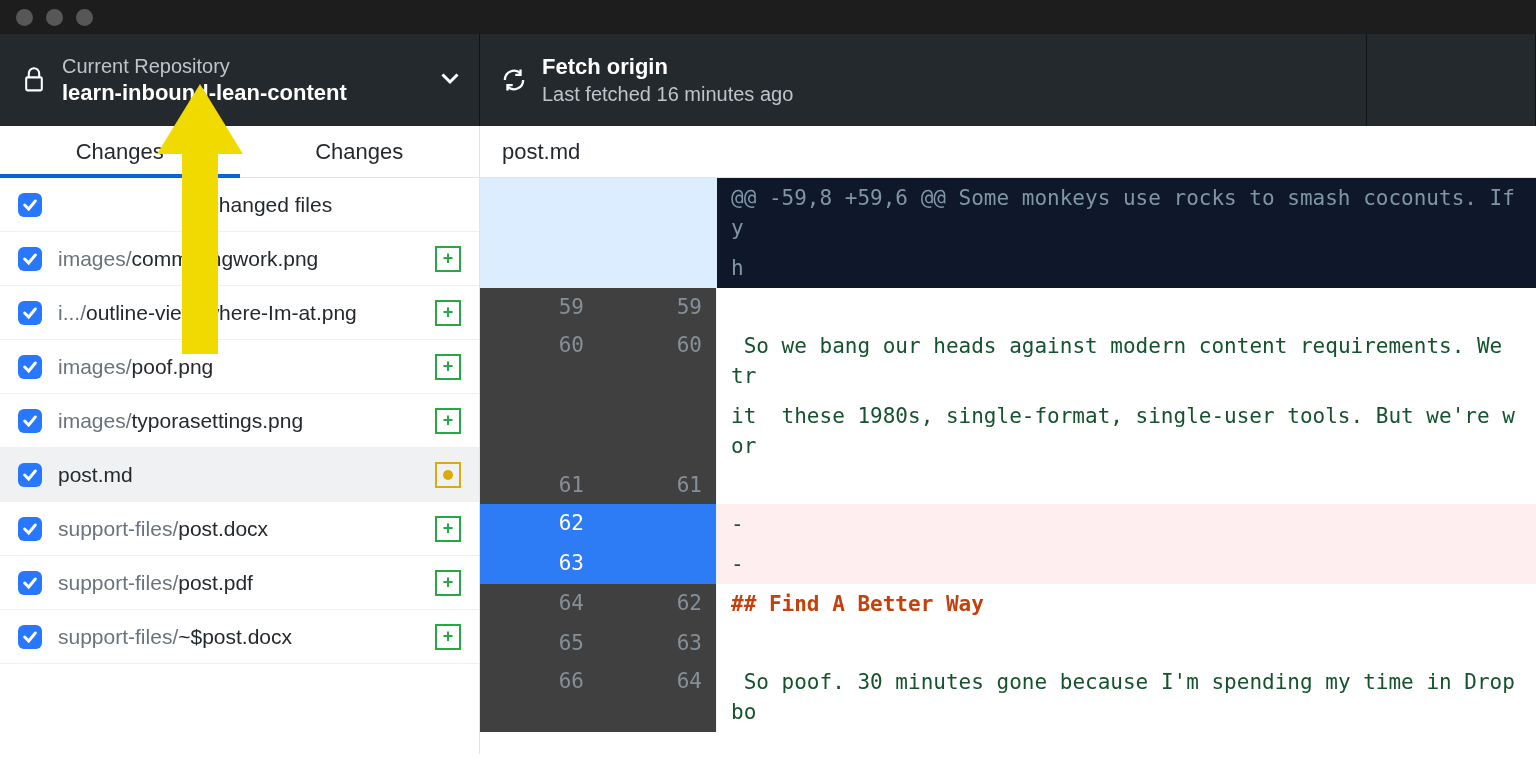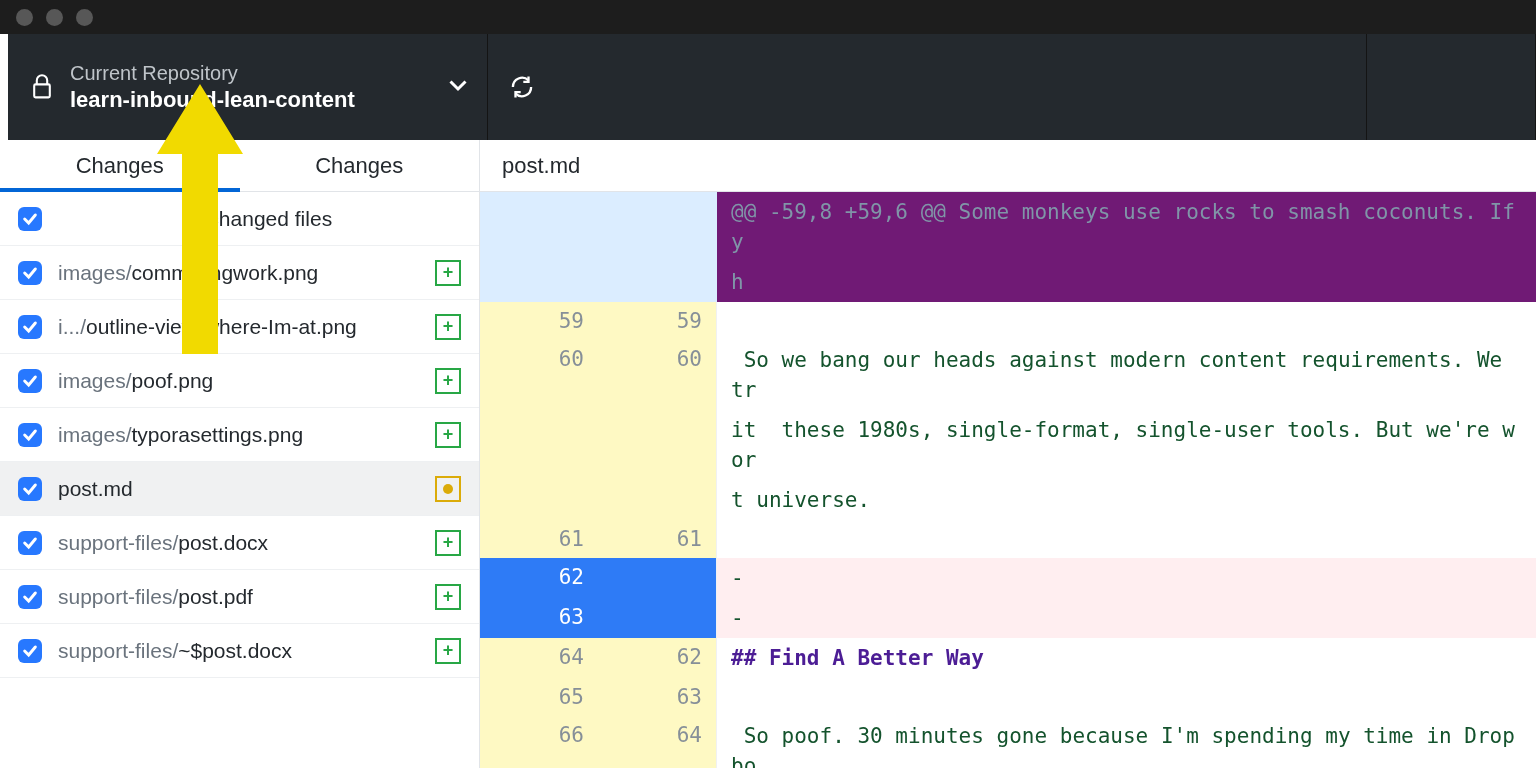--- a/index.html
+++ b/index.html
@@ -15,25 +15,24 @@
     background: #1d1d1d;
     display: flex;
     align-items: center;
     padding-left: 16px;
     gap: 13px;
   }
   .traffic {
     width: 17px; height: 17px; border-radius: 50%; background: #575757;
   }
   .toolbar {
-    height: 106px;
+    height: 92px;
     background: #24292e;
     display: flex;
     color: #fff;
-    margin-left: 8px;
   }
   .tool-section {
     display: flex;
     align-items: center;
     padding: 0 20px;
     border-right: 1px solid #141414;
     position: relative;
   }
   .tool-section.repo { width: 480px; }
   .tool-section.branch { width: 440px; }
@@ -149,26 +148,26 @@
   .drow .content {
     flex: 1;
     padding: 5px 12px 5px 14px;
     white-space: pre-wrap;
     word-break: break-all;
     color: #14532d;
     border-left: 1px solid #f0f1f2;
     line-height: 30px;
   }
   .drow.hunk .lineno { background: #dbedff; }
-  .drow.hunk .content { background: #701a75; color: #8095a8; border-left-color: #dbedff; }
-  .drow.ctx .lineno { background: #fef9c3; }
+  .drow.hunk .content { background: #0f172a; color: #8095a8; border-left-color: #dbedff; }
+  .drow.ctx .lineno { background: #404040; }
   .drow.ctx .content { background: #fff; }
   .drow.del .lineno { background: #2e7bf6; color: #fff; }
   .drow.del .content { background: #ffeef0; }
-  .drow .content.heading { color: #4c1d95; font-weight: 700; }
+  .drow .content.heading { color: #c2410c; font-weight: 700; }
   .arrow {
     position: absolute;
     left: 155px;
     top: 84px;
     z-index: 50;
     pointer-events: none;
   }
 </style>
 </head>
 <body>
@@ -198,20 +197,24 @@
     </div>
   </div>
 
 
   <div class="tool-section fetch">
     <div class="tool-icon">
       <svg width="26" height="26" viewBox="0 0 20 20" fill="none" stroke="#fff" stroke-width="1.8">
         <path d="M3 10 a7 7 0 0 1 12 -5 M17 10 a7 7 0 0 1 -12 5"></path>
         <path d="M15 2 L15 6 L11 6 M5 18 L5 14 L9 14"></path>
       </svg>
+    </div>
+    <div class="tool-text">
+      <div class="tool-value">Fetch origin</div>
+      <div class="tool-label">Last fetched 16 minutes ago</div>
     </div>
   </div>
 
   <div class="tool-section end"></div>
 </div>
 
 <div class="main">
   <div class="sidebar">
     <div class="tabs">
       <div class="tab active">
@@ -331,25 +334,20 @@
           <div class="lineno">60</div>
           <div class="lineno">60</div>
           <div class="content"> So we bang our heads against modern content requirements. We tr</div>
         </div>
         <div class="drow ctx">
           <div class="lineno"></div>
           <div class="lineno"></div>
           <div class="content">it  these 1980s, single-format, single-user tools. But we're wor</div>
         </div>
         <div class="drow ctx">
-          <div class="lineno"></div>
-          <div class="lineno"></div>
-          <div class="content">t universe.</div>
-        </div>
-        <div class="drow ctx">
           <div class="lineno">61</div>
           <div class="lineno">61</div>
           <div class="content"></div>
         </div>
         <div class="drow del">
           <div class="lineno">62</div>
           <div class="lineno"></div>
           <div class="content">-</div>
         </div>
         <div class="drow del">

